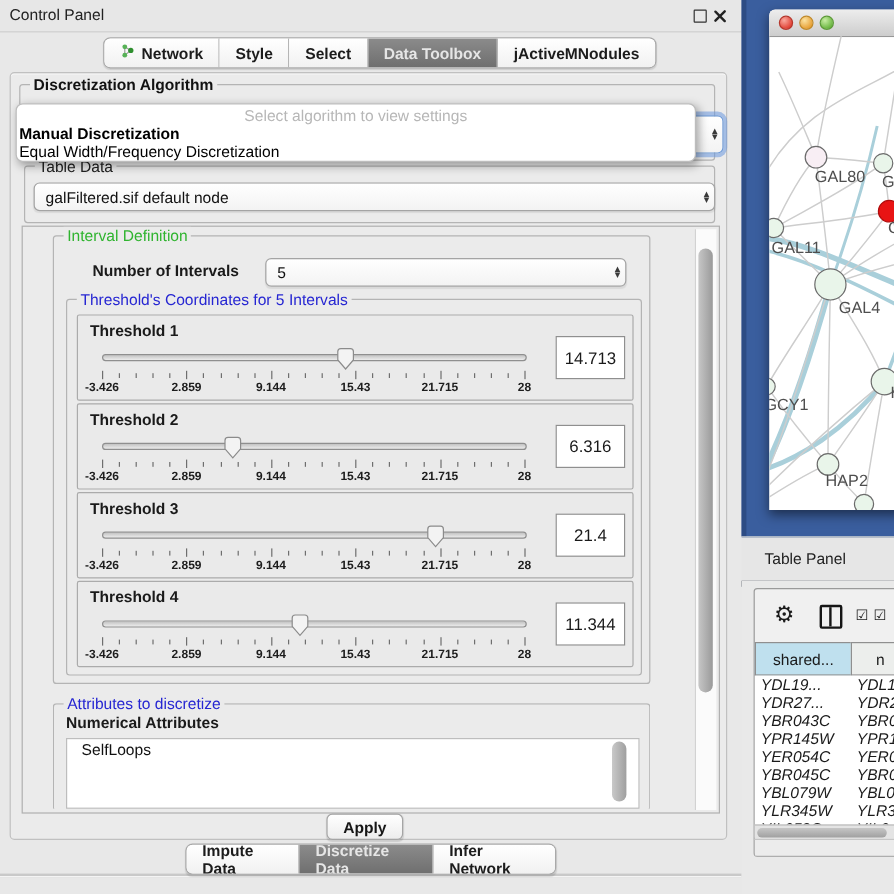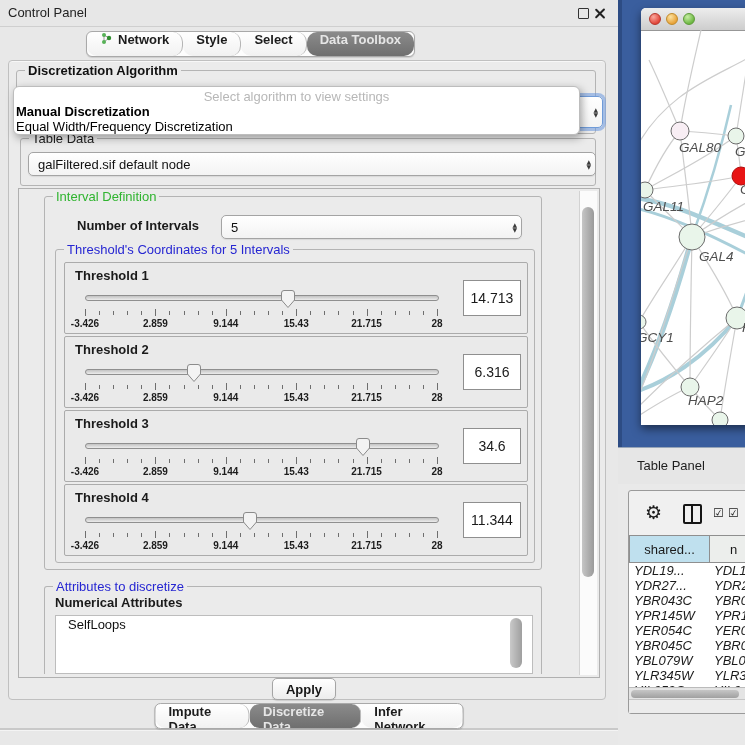--- a/index.html
+++ b/index.html
@@ -8,21 +8,21 @@
   #control-panel{position:absolute;left:0;top:0;width:618px;height:745px;background:#e8e8e8;}
   
   .cp-titlebar{position:absolute;left:0;top:0;width:618px;height:26px;background:#e7e7e7;border-bottom:1px solid #cfcfcf;}
   .cp-title{position:absolute;left:8px;top:5px;font-size:13px;color:#222;}
   .float-ico{position:absolute;left:578px;top:8px;width:9px;height:9px;border:1.6px solid #333;border-radius:1px;}
   .close-ico{position:absolute;left:594px;top:8px;width:11px;height:11px;}
   .close-ico:before,.close-ico:after{content:"";position:absolute;left:5px;top:-1px;width:2.4px;height:13px;background:#222;border-radius:1px;}
   .close-ico:before{transform:rotate(45deg);}  .close-ico:after{transform:rotate(-45deg);}
   
   .seg{position:absolute;display:flex;border:1px solid #a9a9a9;border-radius:6px;overflow:hidden;background:#fdfdfd;box-shadow:0 1px 1px rgba(0,0,0,.12);}
-  .seg-btn{display:flex;gap:5px;padding:0 13px;height:24px;font-weight:bold;font-size:13px;color:#1c1c1c;background:linear-gradient(#ffffff,#f1f1f1);border-right:1px solid #b5b5b5;cursor:default;border-radius:10px;}
+  .seg-btn{display:flex;align-items:center;gap:5px;padding:0 13px;height:24px;font-weight:bold;font-size:13px;color:#1c1c1c;background:linear-gradient(#ffffff,#f1f1f1);border-right:1px solid #b5b5b5;cursor:default;}
   .seg-btn:last-child{border-right:none;}
   .seg-btn.sel{background:linear-gradient(#8b8b8b,#6f6f6f);color:#e6e6e6;}
   #top-tabs{left:86px;top:31px;}
   #bottom-tabs{left:309px;top:703px;transform:translateX(-50%);z-index:12;}
   .bottom-line{position:absolute;left:0;top:728px;width:618px;height:2px;background:#c9c9c9;border-bottom:1px solid #f4f4f4;}
   
   .outer-panel{position:absolute;left:8px;top:60px;width:596px;height:638px;background:#ebebeb;border:1px solid #c0c0c0;border-radius:4px;box-shadow:inset 0 1px 0 #f7f7f7;}
   
   .group{position:absolute;border:1px solid #b4b4b4;border-radius:3px;}
   .glabel{position:absolute;top:-8px;left:8px;background:#ebebeb;padding:0 3px;font-size:13px;white-space:nowrap;}
@@ -54,21 +54,21 @@
   .tlabel{position:absolute;top:31px;transform:translateX(-50%);font-size:10px;font-weight:bold;color:#1d1d1d;white-space:nowrap;}
   .th-value{position:absolute;left:398px;top:17px;width:56px;height:34px;background:#fff;border:1.5px solid #8f8f8f;display:flex;align-items:center;justify-content:center;font-size:14px;}
   
   .attr-list{position:absolute;left:10px;top:28px;width:476px;height:57px;background:#fff;border:1px solid #bdbdbd;overflow:hidden;}
   .attr-item{padding:1px 0 1px 12px;font-size:13px;line-height:16px;color:#111;white-space:nowrap;}
   .alist-thumb{position:absolute;right:10px;top:2px;width:12px;height:50px;border-radius:6px;background:linear-gradient(90deg,#c9c9c9,#9f9f9f);}
   
   .push-btn{position:absolute;display:flex;align-items:center;justify-content:center;background:linear-gradient(#ffffff,#ededed);border:1px solid #a5a5a5;border-radius:5px;font-size:13px;font-weight:bold;color:#161616;box-shadow:0 1px 1px rgba(0,0,0,.12);}
   
   #right-col{position:absolute;left:618px;top:0;width:127px;height:745px;}
-  .desktop{position:absolute;left:0;top:0;width:127px;height:447px;background:#3a5e9e;border-left:4px solid #2d4c84;box-sizing:border-box;font-style:italic;}
+  .desktop{position:absolute;left:0;top:0;width:127px;height:447px;background:#3a5e9e;border-left:4px solid #2d4c84;box-sizing:border-box;}
   .net-window{position:absolute;left:19px;top:8px;width:112px;height:417px;background:#fff;border-radius:5px 5px 0 0;box-shadow:0 4px 10px rgba(0,0,0,.5);}
   .mac-titlebar{position:absolute;left:0;top:0;width:100%;height:22px;background:linear-gradient(#ededed,#cdcdcd);border-bottom:1px solid #979797;border-radius:5px 5px 0 0;}
   .light{position:absolute;top:5px;width:12px;height:12px;border-radius:50%;}
   .light.red{left:8px;background:radial-gradient(circle at 35% 30%,#f9a89d,#e2463a 70%);border:1px solid #b5372c;box-sizing:border-box;}
   .light.yellow{left:25px;background:radial-gradient(circle at 35% 30%,#fbe2a0,#e8a33a 70%);border:1px solid #c08a2a;box-sizing:border-box;}
   .light.green{left:42px;background:radial-gradient(circle at 35% 30%,#c7eda3,#6eb844 70%);border:1px solid #5d9a38;box-sizing:border-box;}
   #net-svg{position:absolute;left:0;top:22px;}
   .tp-header{position:absolute;left:0;top:447px;width:127px;height:36px;background:#e6e6e6;border-top:1px solid #97a5b8;border-bottom:5px solid #0f172a;}
   .tp-title{position:absolute;left:19px;top:10px;font-size:13px;color:#1e1e1e;}
   .tp-body{position:absolute;left:0;top:484px;width:127px;height:261px;background:#e9e9e9;}
@@ -111,20 +111,23 @@
         <span>Network</span>
       </div>
       <div class="seg-btn">
         <span>Style</span>
       </div>
       <div class="seg-btn">
         <span>Select</span>
       </div>
       <div class="seg-btn sel">
         <span>Data Toolbox</span>
+      </div>
+      <div class="seg-btn">
+        <span>jActiveMNodules</span>
       </div>
     </div>
 
   <div class="outer-panel"></div>
 
   <div class="group" style="left:16px;top:70px;width:578px;height:62px;">
     <span class="glabel bold">Discretization Algorithm</span>
   </div>
   <div class="combo focused" style="left:26px;top:96px;width:566px;height:30px;z-index:5;">
     <span class="stepper">▲<br>▼</span>
@@ -279,21 +282,21 @@
               <span class="tlabel" style="left: 0px;">-3.426</span>
               <span class="tlabel" style="left: 70.4px;">2.859</span>
               <span class="tlabel" style="left: 140.8px;">9.144</span>
               <span class="tlabel" style="left: 211.2px;">15.43</span>
               <span class="tlabel" style="left: 281.6px;">21.715</span>
               <span class="tlabel" style="left: 352px;">28</span>
               <div class="thumb" style="left: 270.074px;"><svg width="16" height="20" viewBox="0 0 16 20">
                   <path d="M1.5 4 Q1.5 1.5 4 1.5 L12 1.5 Q14.5 1.5 14.5 4 L14.5 11 L8 18.5 L1.5 11 Z" fill="#f3f3f3" stroke="#8b8b8b" stroke-width="1"></path>
                 </svg></div>
             </div>
-            <div class="th-value">34.6</div>
+            <div class="th-value">21.4</div>
           </div>
           <div class="th-block" style="top: 234px;">
             <div class="th-label">Threshold 4</div>
             <div class="th-slider">
               <div class="track"></div>
               <div class="tick major" style="left: 0px;"></div>
               <div class="tick minor" style="left: 14.08px;"></div>
               <div class="tick minor" style="left: 28.16px;"></div>
               <div class="tick minor" style="left: 42.24px;"></div>
               <div class="tick minor" style="left: 56.32px;"></div>

